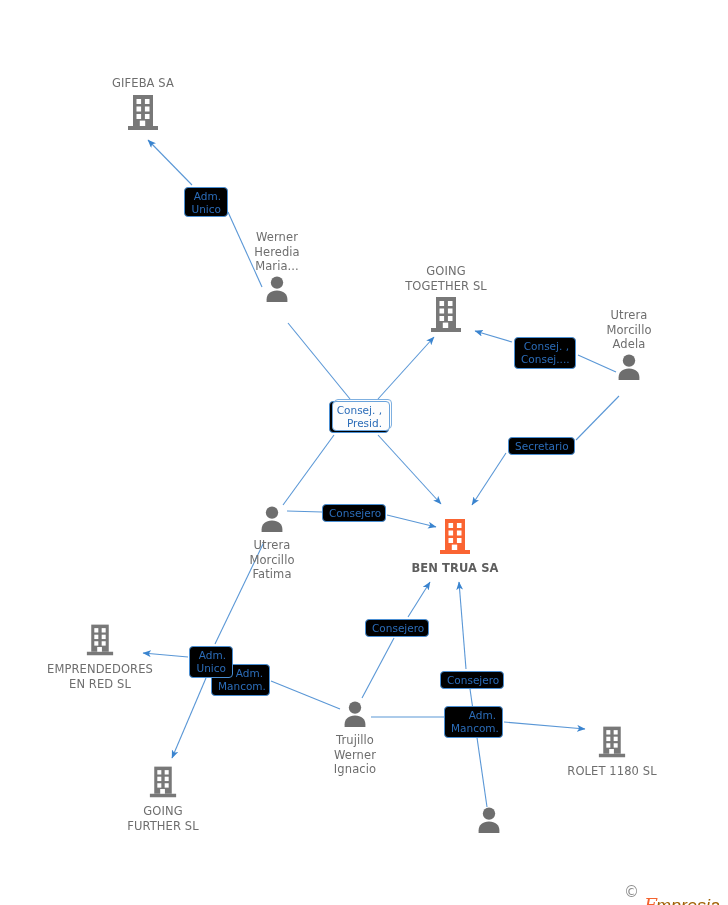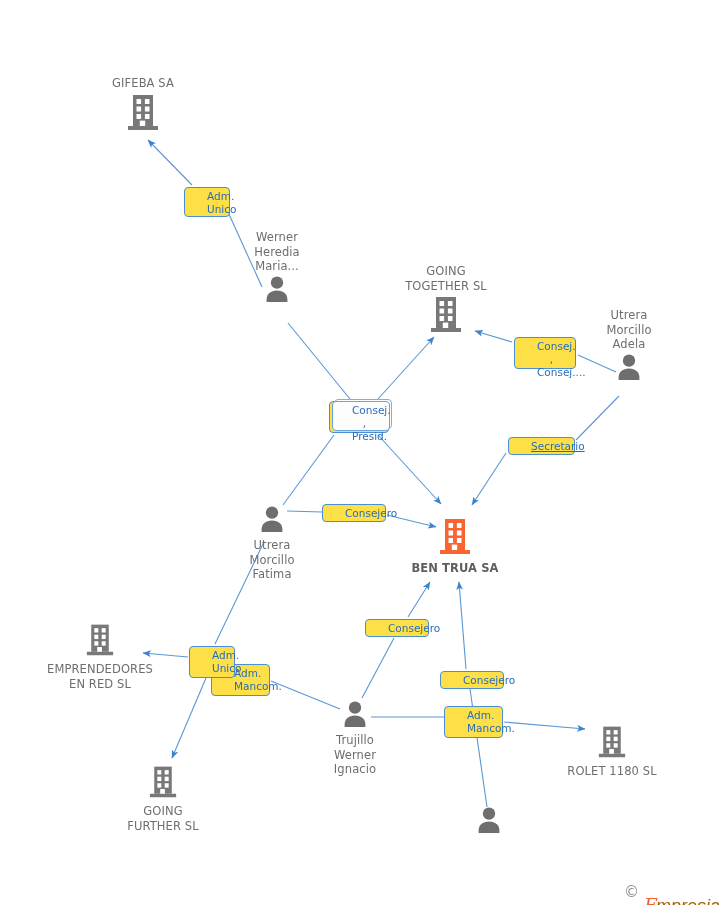--- a/index.html
+++ b/index.html
@@ -15,23 +15,23 @@
   .node .glyph{display:block;margin:0 auto;}
   .node .cap{
     display:block;color:#6e6e6e;font-size:11.5px;line-height:14.5px;
     letter-spacing:.1px;white-space:pre-line;margin-top:1px;
   }
   .node.company-main .cap{color:#5e5e5e;font-weight:bold;font-size:11.5px;}
   .node .cap.above{margin:0 0 1px 0;}
 
   
   .chip{
-    position:absolute;background:#fde047;border:1px solid #4a8fd4;
+    position:absolute;background:#000000;border:1px solid #4a8fd4;
     border-radius:4px;color:#2b6cb8;font-size:10.5px;line-height:13px;
-    text-align:right;padding:2px 22px;white-space:pre-line;
+    text-align:right;padding:2px 6px;white-space:pre-line;
     box-sizing:border-box;
   }
   .chip.stack::before{
     content:"";position:absolute;left:4px;top:-3px;right:-4px;bottom:3px;
     border:1px solid #7fb0e0;border-radius:4px;background:#fdfdfd;z-index:-1;
   }
   .chip.stack::after{
     content:"";position:absolute;left:2px;top:-1.5px;right:-2px;bottom:1.5px;
     border:1px solid #6aa3db;border-radius:4px;background:#fdfdfd;z-index:-1;
   }
@@ -301,21 +301,21 @@
 
   <div class="chip" style="left:184px;top:171px;width:44px;height:30px;">Adm.
 Unico</div>
 
   <div class="chip stack" style="left:329px;top:385px;width:60px;height:32px;">Consej. ,
 Presid.</div>
 
   <div class="chip" style="left:514px;top:321px;width:62px;height:32px;">Consej. ,
 Consej....</div>
 
-  <div class="chip" style="left:508px;top:421px;width:67px;height:18px;text-decoration:underline;">Secretario</div>
+  <div class="chip" style="left:508px;top:421px;width:67px;height:18px;">Secretario</div>
 
   <div class="chip" style="left:322px;top:488px;width:64px;height:18px;">Consejero</div>
 
   <div class="chip" style="left:211px;top:648px;width:59px;height:32px;">Adm.
 Mancom.</div>
 
   <div class="chip" style="left:189px;top:630px;width:44px;height:32px;z-index:3;">Adm.
 Unico</div>
 
   <div class="chip" style="left:365px;top:603px;width:64px;height:18px;">Consejero</div>

